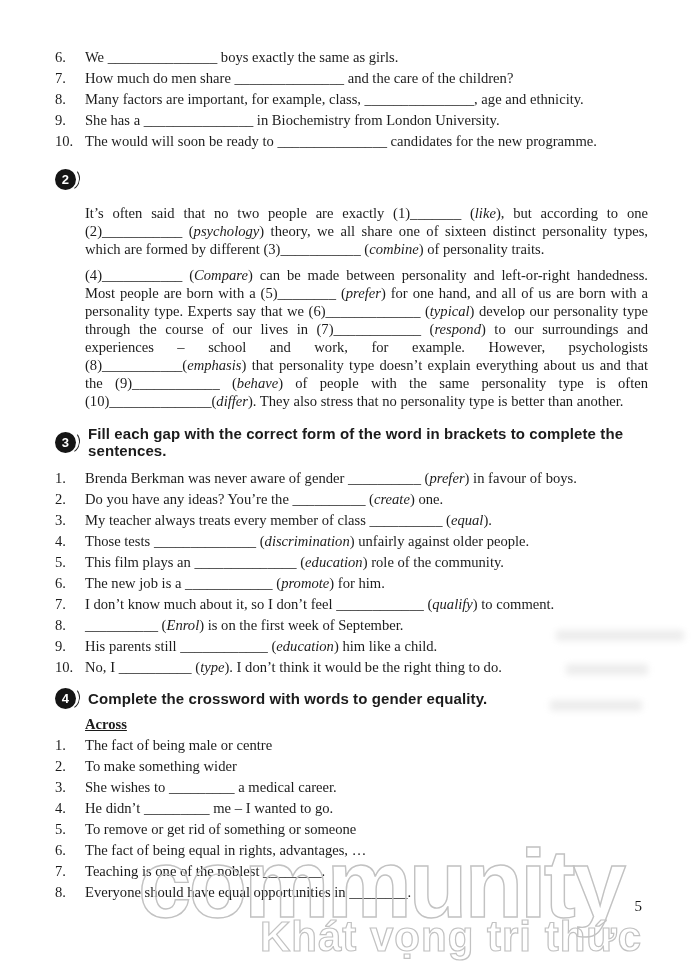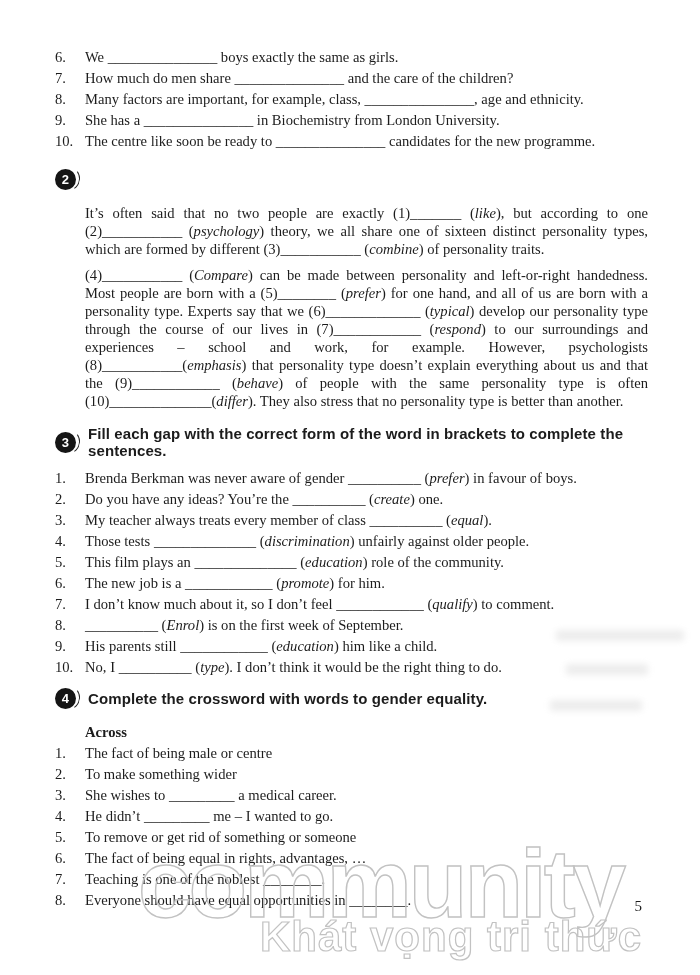--- a/index.html
+++ b/index.html
@@ -54,22 +54,22 @@
   }
   .para i, .row i { font-style:italic; }
 
   .ex2-header { margin-top:17px; }
   .para-1 { margin-top:14px; }
   .para-2 { margin-top:8px; }
   .ex3-header { margin-top:15px; }
   .ex3-list { margin-top:9px; }
   .ex4-header { margin-top:10px; }
   .across-label {
-    margin:13px 0 0 30px;
-    font-weight:bold; line-height:21px;
+    margin:5px 0 0 30px;
+    font-weight:bold; line-height:21px;text-decoration:underline;
   }
   .top-list { margin-top:0; }
 
   
   .wm-brand {
     position:absolute; left:138px; top:836px;
     font-family:"Liberation Sans", sans-serif;
     font-weight:bold; font-size:96px; line-height:1;
     letter-spacing:-3px;
     color:transparent;
@@ -115,21 +115,21 @@
       <div class="row">
         <span class="num">8.</span>
         <span class="txt">Many factors are important, for example, class, _______________, age and ethnicity.</span>
       </div>
       <div class="row">
         <span class="num">9.</span>
         <span class="txt">She has a _______________ in Biochemistry from London University.</span>
       </div>
       <div class="row">
         <span class="num">10.</span>
-        <span class="txt">The centre like soon be ready to _______________ candidates for the new programme.</span>
+        <span class="txt">The would will soon be ready to _______________ candidates for the new programme.</span>
       </div>
     </div>
 
     <div class="ex-header ex2-header">
       <span class="badge">2</span>
     </div>
     <p class="para para-1">It’s often said that no two people are exactly (1)_______ (<i>like</i>), but according to one (2)___________ (<i>psychology</i>) theory, we all share one of sixteen distinct personality types, which are formed by different (3)___________ (<i>combine</i>) of personality traits.</p>
     <p class="para para-2">(4)___________ (<i>Compare</i>) can be made between personality and left-or-right handedness. Most people are born with a (5)________ (<i>prefer</i>) for one hand, and all of us are born with a personality type. Experts say that we (6)_____________ (<i>typical</i>) develop our personality type through the course of our lives in (7)____________ (<i>respond</i>) to our surroundings and experiences – school and work, for example. However, psychologists (8)___________(<i>emphasis</i>) that personality type doesn’t explain everything about us and that the (9)____________ (<i>behave</i>) of people with the same personality type is often (10)______________(<i>differ</i>). They also stress that no personality type is better than another.</p>
 
     <div class="ex-header ex3-header">

